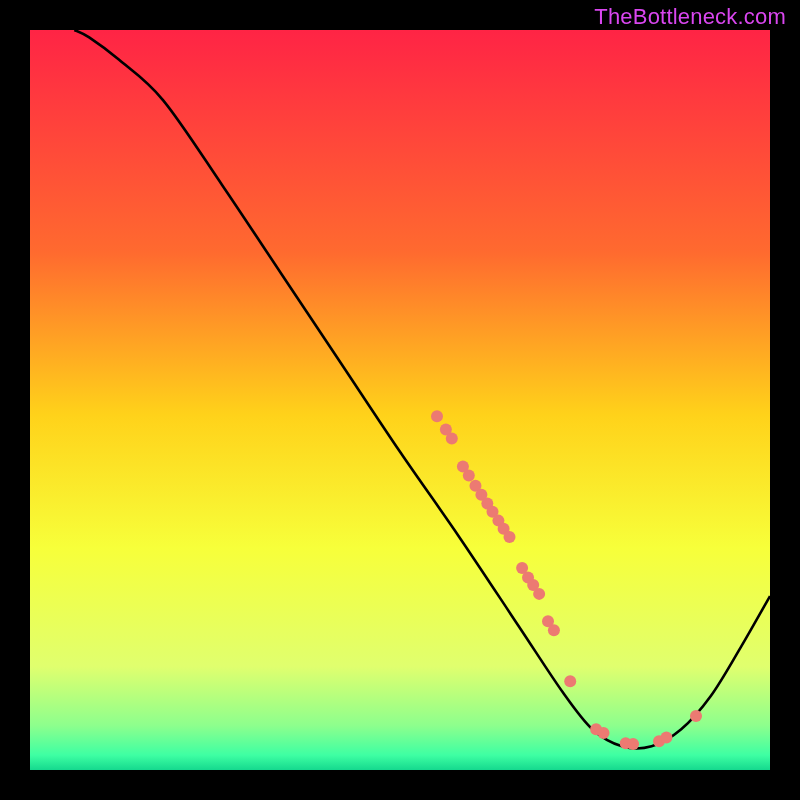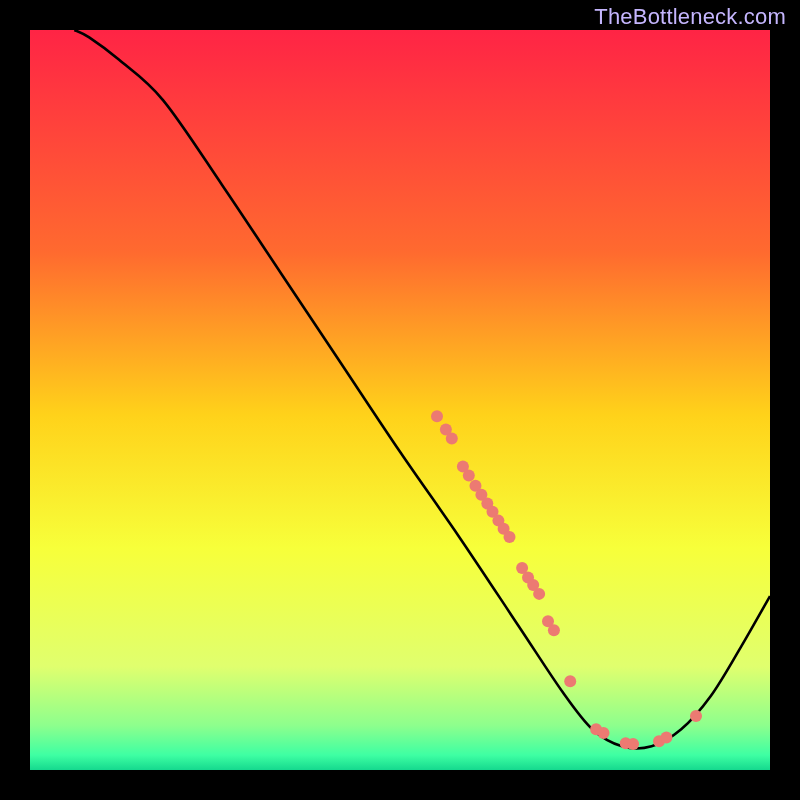--- a/index.html
+++ b/index.html
@@ -14,21 +14,21 @@
   .outer {
     position: relative;
     width: 800px;
     height: 800px;
     background: #000;
   }
   .attribution {
     position: absolute;
     top: 4px;
     right: 14px;
-    color: #c4b5fd;
+    color: #d946ef;
     font-size: 22px;
     font-weight: 400;
     letter-spacing: 0.2px;
     z-index: 30;
   }
   .plot {
     position: absolute;
     left: 30px;
     top: 30px;
     width: 740px;

